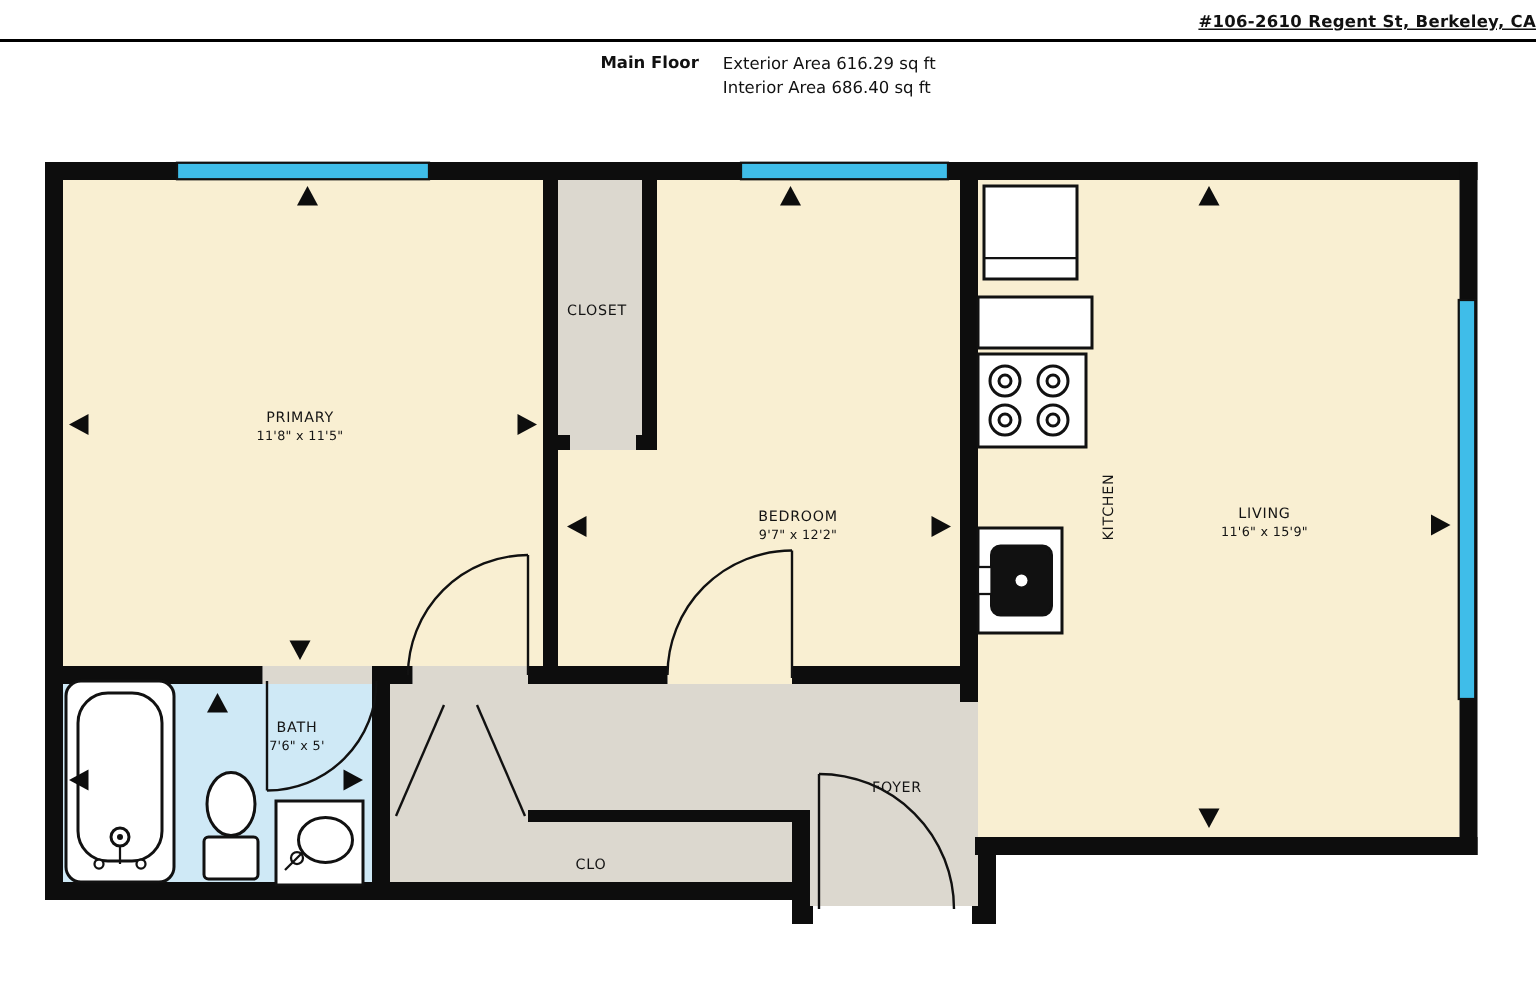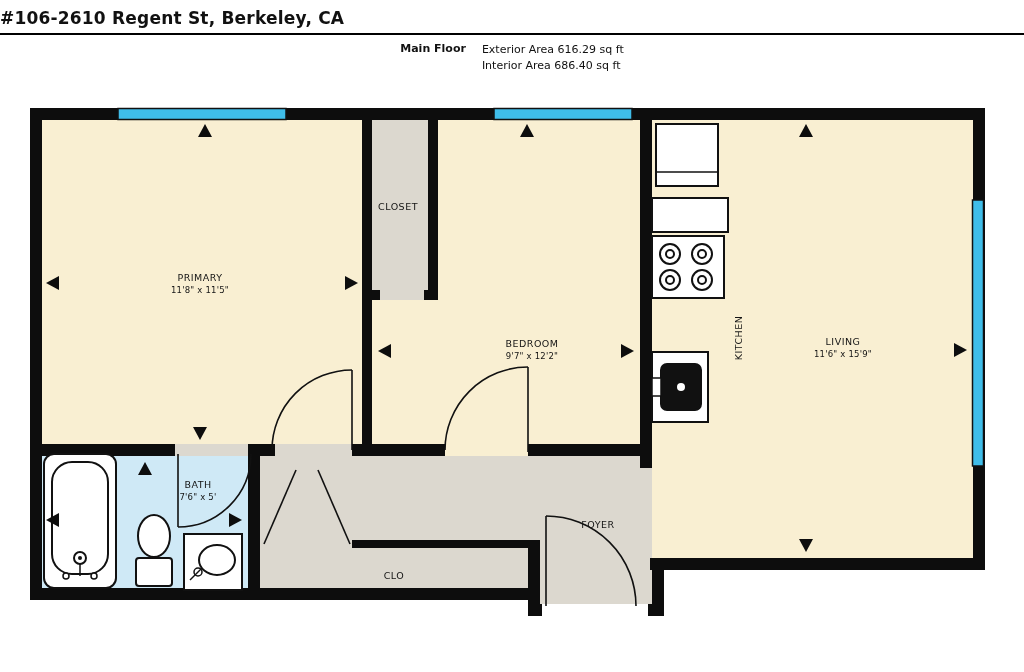--- a/index.html
+++ b/index.html
@@ -2,22 +2,22 @@
 <html><head>
 <meta charset="utf-8">
 <style>
   html,body{margin:0;padding:0;}
   body{
     width:1024px;height:672px;background:#ffffff;position:relative;
     font-family:"DejaVu Sans","Liberation Sans",sans-serif;overflow:hidden;
   }
   header{position:relative;z-index:2;}
   .title{
-    margin:8px 0 5px 0;font-size:17px;font-weight:bold;text-align:left;
-    color:#111;letter-spacing:.2px;
+    margin:8px 0 5px 0;font-size:11px;font-weight:bold;text-align:right;
+    color:#111;letter-spacing:.2px;text-decoration:underline;
   }
   .rule{height:2px;background:#000;width:100%;}
   .floor-info{
     display:flex;justify-content:center;align-items:flex-start;gap:16px;
     margin-top:7px;font-size:11px;color:#111;
   }
   .floor-label{font-weight:bold;}
   .areas div{line-height:16px;}
   svg.plan{position:absolute;top:0;left:0;z-index:1;}
   .room-name{font-size:9.5px;letter-spacing:.5px;fill:#141414;}

